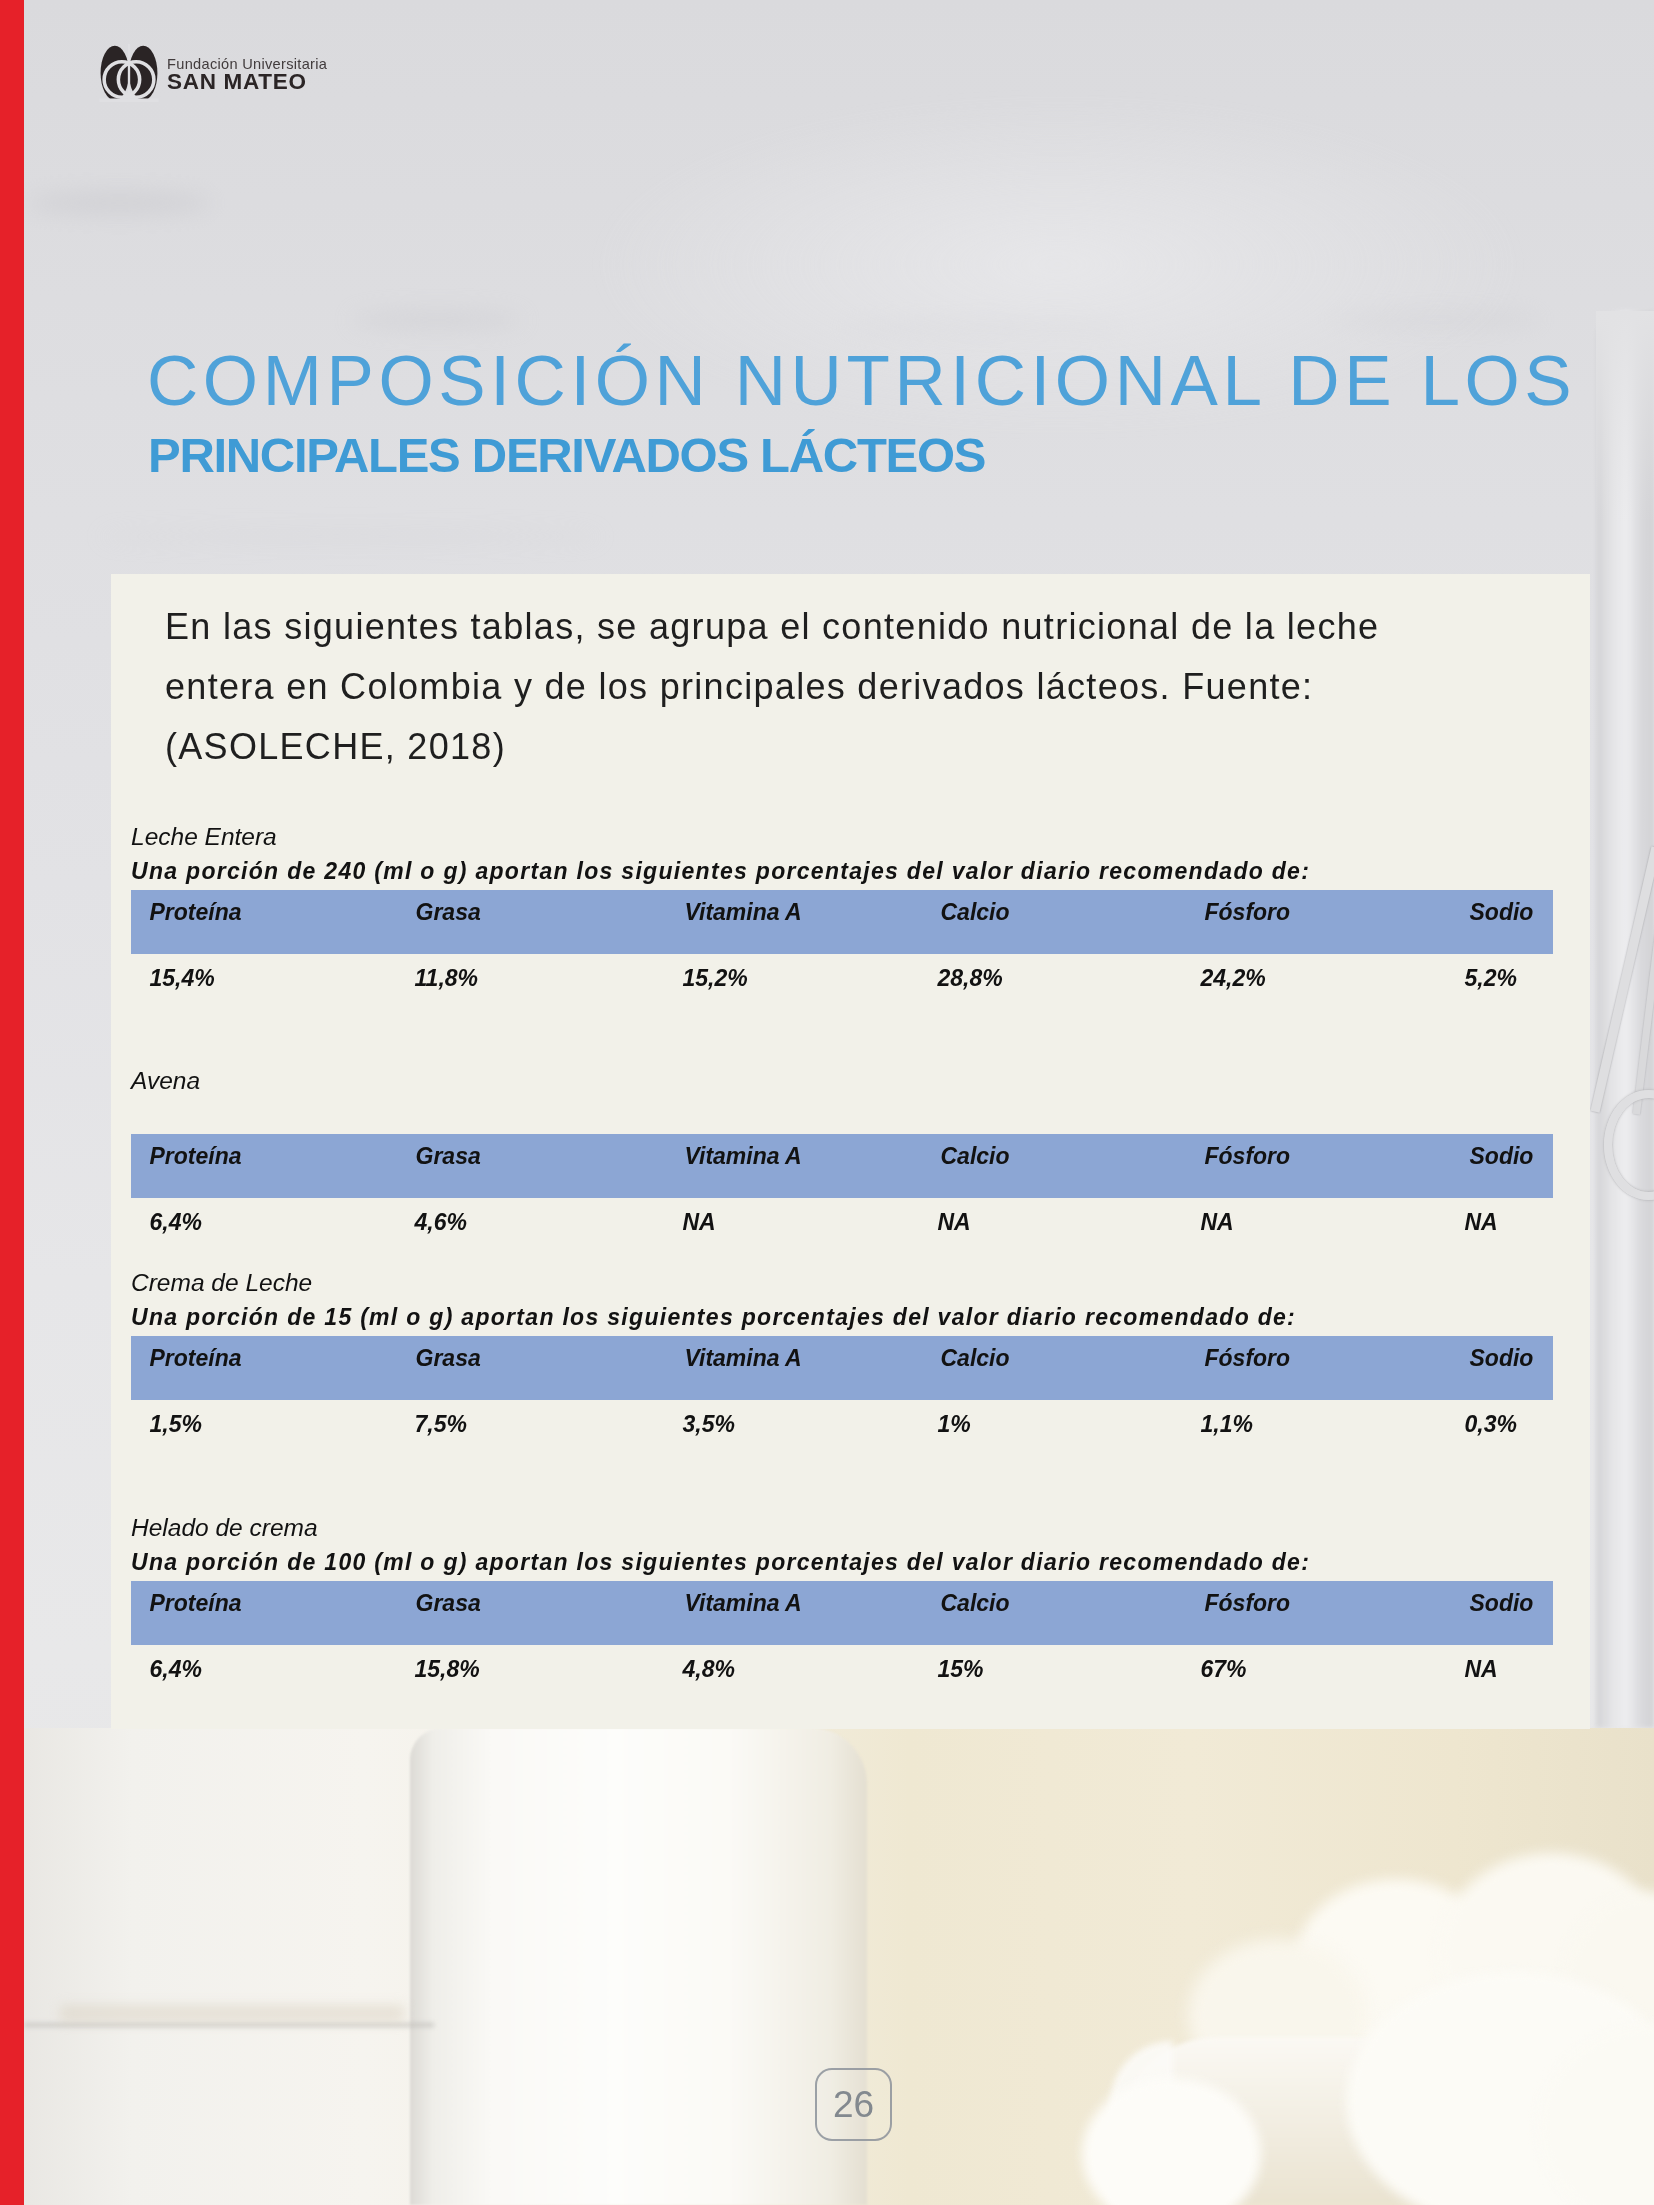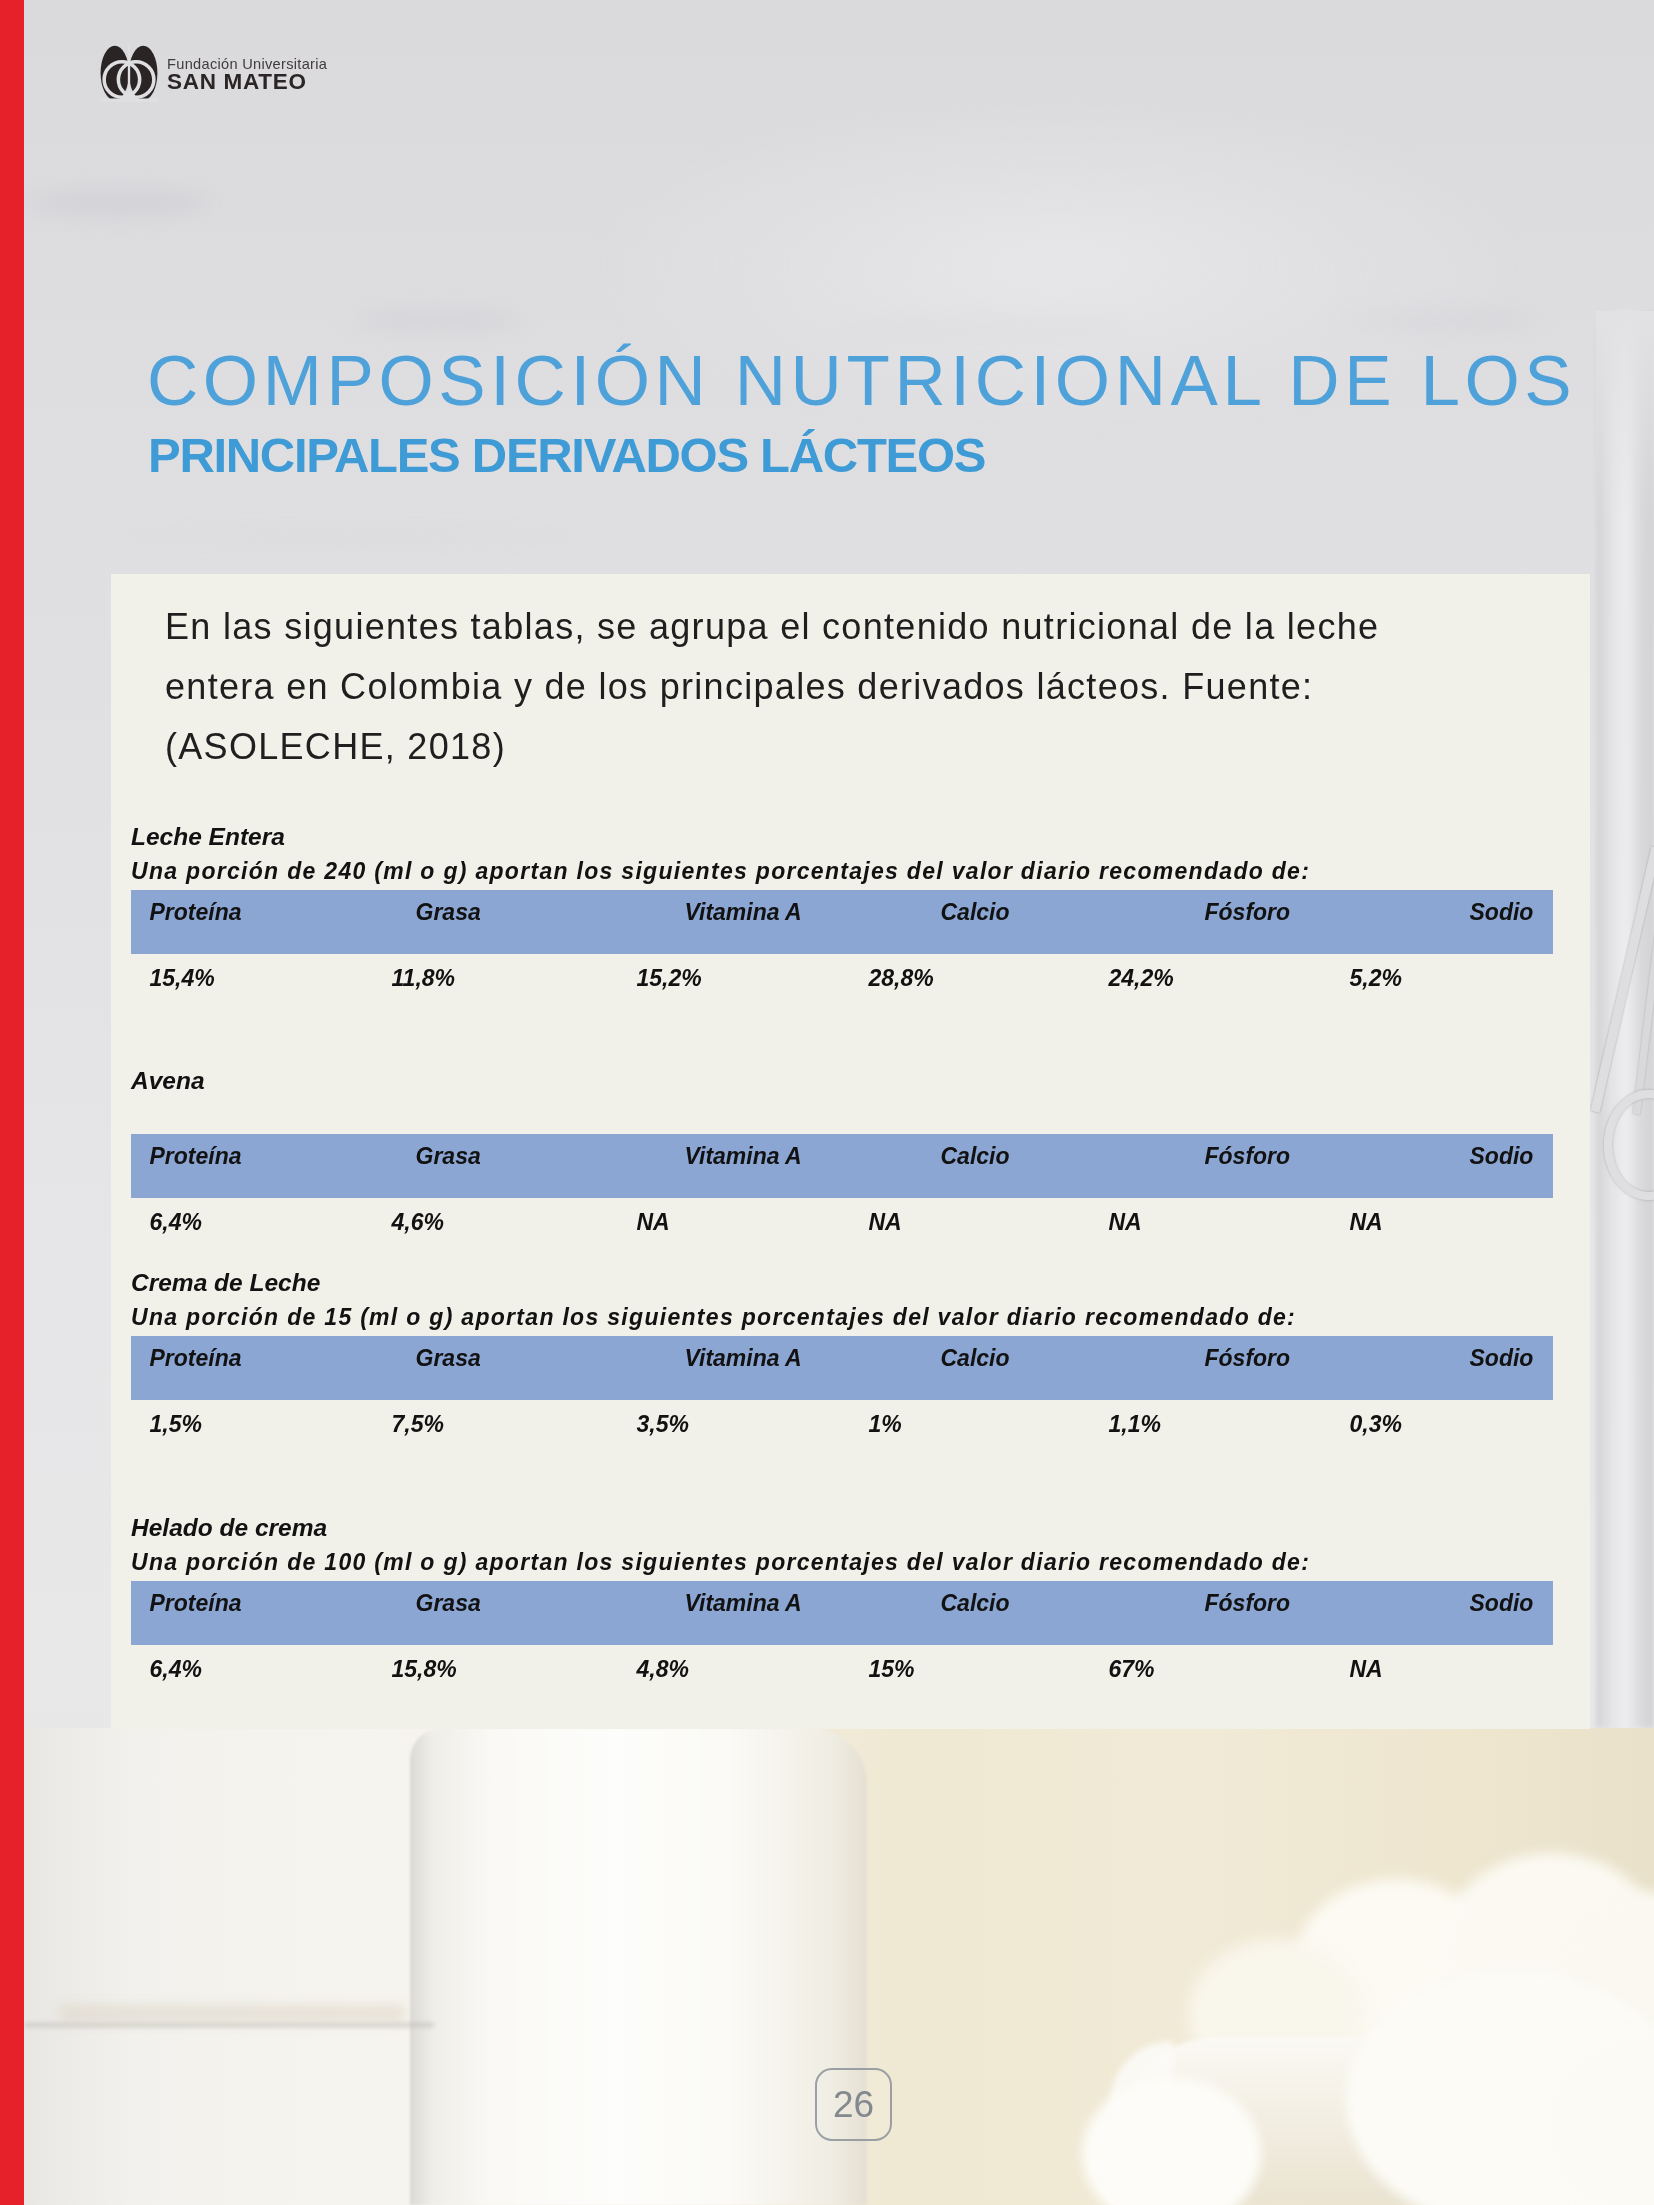--- a/index.html
+++ b/index.html
@@ -54,26 +54,26 @@
   
   .title1{left:147px;top:332px;font-size:71px;letter-spacing:4.6px;color:var(--blue1,#4FA2D9);white-space:nowrap;z-index:3;margin-top:8px;}
   .title2{left:148px;top:427px;font-size:49px;font-weight:bold;letter-spacing:-1.3px;color:var(--blue2,#3F9BD5);white-space:nowrap;z-index:3;}
   
   .panel{left:111px;top:574px;width:1479px;height:1155px;background:var(--panel,#F2F1E9);z-index:2;}
   .intro{position:absolute;left:54px;top:22.5px;font-size:36px;line-height:60px;letter-spacing:1.3px;color:#1F1F1F;}
   .intro div{white-space:nowrap;}
   
   .t-block{position:absolute;left:20px;width:1422px;height:198px;color:#121212;}
   .t0{top:249px;} .t1{top:493px;} .t2{top:695px;} .t3{top:940px;}
-  .t-title{position:absolute;left:0;top:0;font-size:24.5px;font-weight:bold;font-style:italic;white-space:nowrap;}
+  .t-title{position:absolute;left:0;top:0;font-size:24.5px;font-weight:normal;font-style:italic;white-space:nowrap;}
   .t-sub{position:absolute;left:0;top:35px;font-size:23px;font-weight:bold;font-style:italic;letter-spacing:1.3px;white-space:nowrap;}
   .t-grid{position:absolute;left:0;display:grid;grid-template-columns:242px 245px 232px 240px 241px 223px;width:1422px;}
   .t-band{top:67px;height:64px;background:var(--band,#8CA6D4);gap:24px;}
   .t-band .cell{padding-top:8.6px;}
-  .t-vals{top:142px;}
+  .t-vals{top:142px;gap:23px;}
   .cell{padding-left:18.5px;font-size:23px;font-weight:bold;font-style:italic;white-space:nowrap;}
   
   .page-badge{left:815px;top:2068px;width:73px;height:69px;border:2px solid rgba(140,146,154,.85);
     border-radius:17px;z-index:4;display:flex;align-items:center;justify-content:center;
     font-size:37px;color:#83898F;background:rgba(255,255,255,.05);}
 </style>
 </head>
 <body>
 
 <div class="page">

